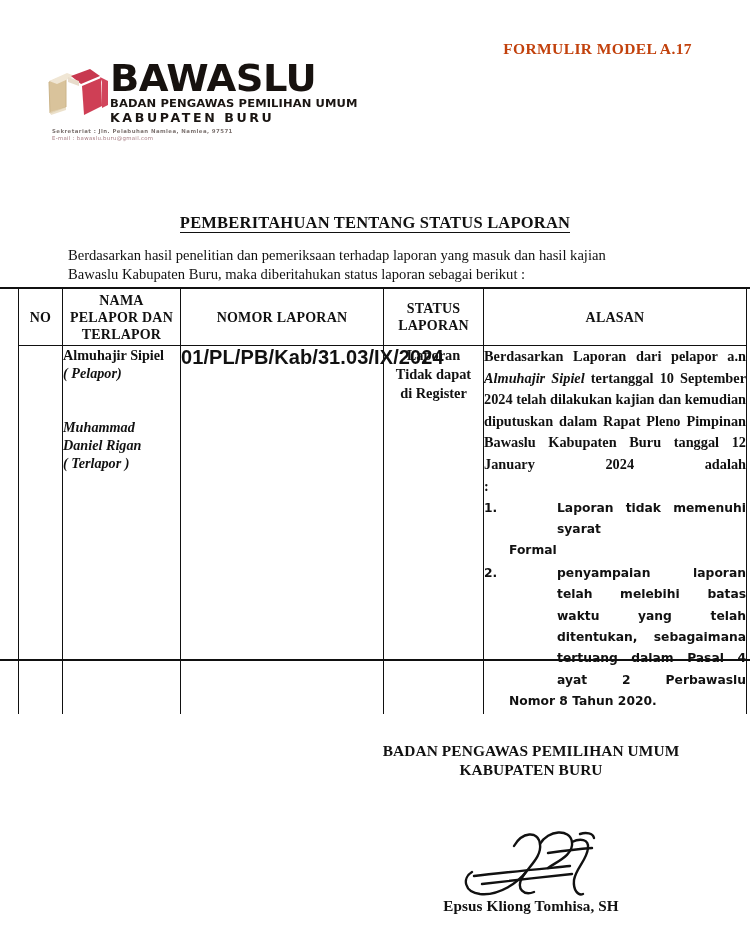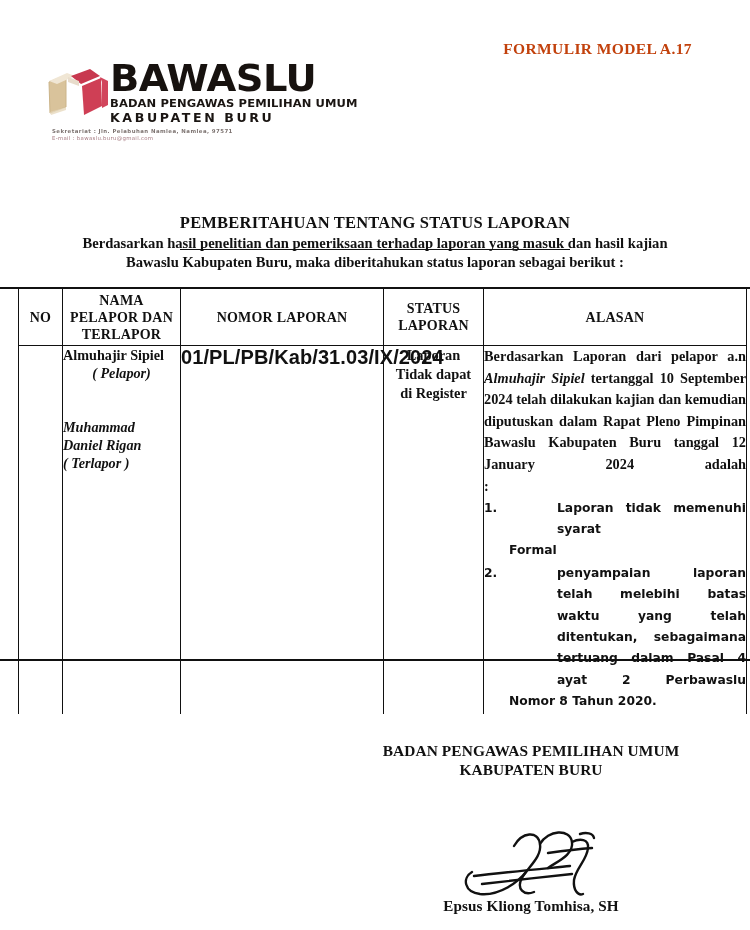--- a/index.html
+++ b/index.html
@@ -105,32 +105,31 @@
     left: 0;
     width: 750px;
     text-align: center;
     font-family: "Liberation Serif", serif;
     font-weight: bold;
     font-size: 16.5px;
     letter-spacing: 0.2px;
   }
   .doc-title span {
     border-bottom: 1.6px solid #111;
-    padding-bottom: 17px;
+    padding-bottom: 0;
   }
   .intro {
     position: absolute;
-    top: 234px;
+    top: 246px;
     left: 68px;
     width: 614px;
     font-family: "Liberation Serif", serif;
     font-size: 14.6px;
     line-height: 18.6px;
-    text-align: center;
-    font-weight: bold;
+    text-align: left;
   }
 
   
   .rule-top {
     position: absolute;
     top: 287px;
     left: 0;
     width: 750px;
     height: 2px;
     background: #111;
@@ -178,21 +177,21 @@
 
   .report-table tbody td { height: 312px; }
 
   .cell-nama {
     padding: 18px 6px 0 16px;
     font-family: "Liberation Serif", serif;
     font-size: 14.2px;
     line-height: 18px;
     font-weight: bold;
   }
-  .cell-nama .role { font-style: italic; font-weight: bold; text-align: center; }
+  .cell-nama .role { font-style: italic; font-weight: bold; }
   .cell-nama .blk2 { margin-top: 36px; font-style: italic; }
 
   .cell-nomor {
     text-align: left;
     vertical-align: middle;
     font-family: Liberation Sans, sans-serif;
     font-weight: bold;
     font-size: 20px;
     letter-spacing: 0.1px;
   }

